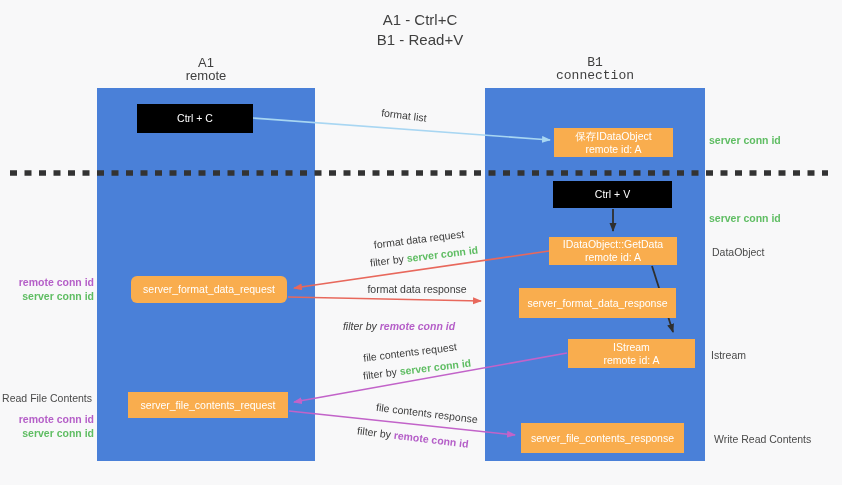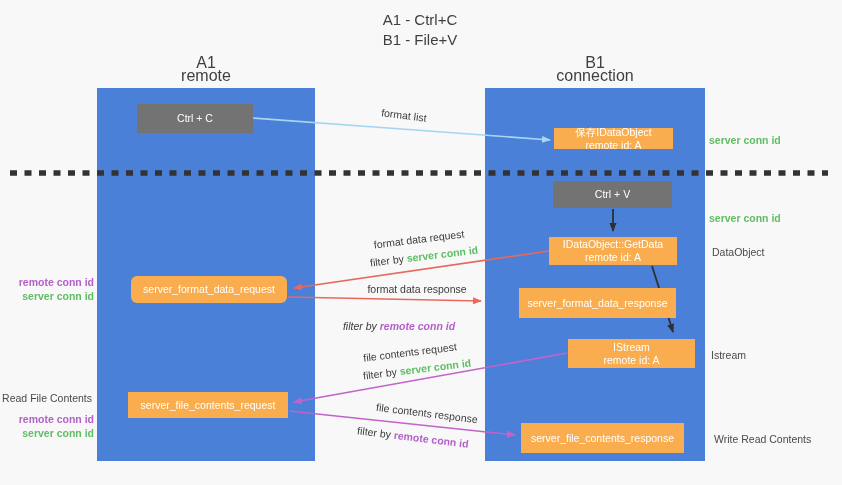--- a/index.html
+++ b/index.html
@@ -12,35 +12,35 @@
     color:#3c3c3c;
   }
   .abs{position:absolute;}
   .canvas{position:absolute;left:0;top:0;width:842px;height:485px;}
 
   .title{
     left:320px;top:10px;width:200px;
     text-align:center;font-size:15px;line-height:20px;color:#3f3f3f;
   }
   .col-header{
-    width:120px;text-align:center;font-size:16px;line-height:13px;color:#3f3f3f;
+    width:120px;text-align:center;font-size:13px;line-height:13px;color:#3f3f3f;
   }
   .lifeline{
     background:#4a80d8;
     z-index:1;
   }
   .arrow-layer{left:0;top:0;width:842px;height:485px;z-index:2;}
 
   .node{
     z-index:3;
     display:flex;flex-direction:column;align-items:center;justify-content:center;
     color:#ffffff;font-size:10.5px;line-height:13px;text-align:center;
     box-sizing:border-box;
   }
-  .node.green{background:#737373;}
+  .node.green{background:#000000;}
   .node.orange{background:#f9ad4e;}
 
   .msg-label{
     z-index:4;font-size:10.5px;text-align:center;color:#3c3c3c;white-space:nowrap;
   }
   .rot-neg{transform:rotate(-7deg);}
   .rot-pos{transform:rotate(7deg);}
   .green-text{color:#5fbd63;font-weight:bold;}
   .purple-text{color:#b55fc8;font-weight:bold;}
   .prefix{margin-right:3px;}
@@ -49,28 +49,28 @@
   .annot.gray{color:#4a4a4a;}
   .annot-block{line-height:13.5px;text-align:right;}
 </style>
 </head>
 <body>
 
 <div class="canvas">
 
   <div class="abs title">
     <div>A1 - Ctrl+C</div>
-    <div>B1 - File+V</div>
+    <div>B1 - Read+V</div>
   </div>
 
   <div class="abs col-header" style="left:146px;top:56px;">
     <div>A1</div>
     <div>remote</div>
   </div>
-  <div class="abs col-header" style="left:535px;top:56px;">
+  <div class="abs col-header" style="left:535px;top:56px;font-family:Liberation Mono, monospace;">
     <div>B1</div>
     <div>connection</div>
   </div>
 
   <div class="abs lifeline" style="left:97px;top:88px;width:218px;height:373px;"></div>
   <div class="abs lifeline" style="left:485px;top:88px;width:220px;height:373px;"></div>
 
   <svg class="abs arrow-layer" width="842" height="485" viewBox="0 0 842 485">
     <defs>
       <marker id="ah-blue" markerWidth="10" markerHeight="8" refX="8" refY="3.5" orient="auto" markerUnits="userSpaceOnUse">
@@ -95,21 +95,21 @@
     <line x1="549" y1="251" x2="294" y2="288" stroke="#e8685c" stroke-width="1.6" marker-end="url(#ah-red)"></line>
     <line x1="288" y1="297" x2="481" y2="301" stroke="#e8685c" stroke-width="1.6" marker-end="url(#ah-red)"></line>
     <line x1="567" y1="353" x2="294" y2="402" stroke="#c263c9" stroke-width="1.6" marker-end="url(#ah-mag)"></line>
     <line x1="289" y1="411" x2="515" y2="435" stroke="#c263c9" stroke-width="1.6" marker-end="url(#ah-mag)"></line>
   </svg>
 
   <div class="abs node green" style="left:137px;top:104px;width:116px;height:29px;">
     <span>Ctrl + C</span>
   </div>
 
-  <div class="abs node orange" style="left:554px;top:128px;width:119px;height:21px;">
+  <div class="abs node orange" style="left:554px;top:128px;width:119px;height:29px;">
     <span>保存IDataObject</span>
     <span>remote id: A</span>
   </div>
 
   <div class="abs node green" style="left:553px;top:181px;width:119px;height:27px;">
     <span>Ctrl + V</span>
   </div>
 
   <div class="abs node orange" style="left:549px;top:237px;width:128px;height:28px;">
     <span>IDataObject::GetData</span>

